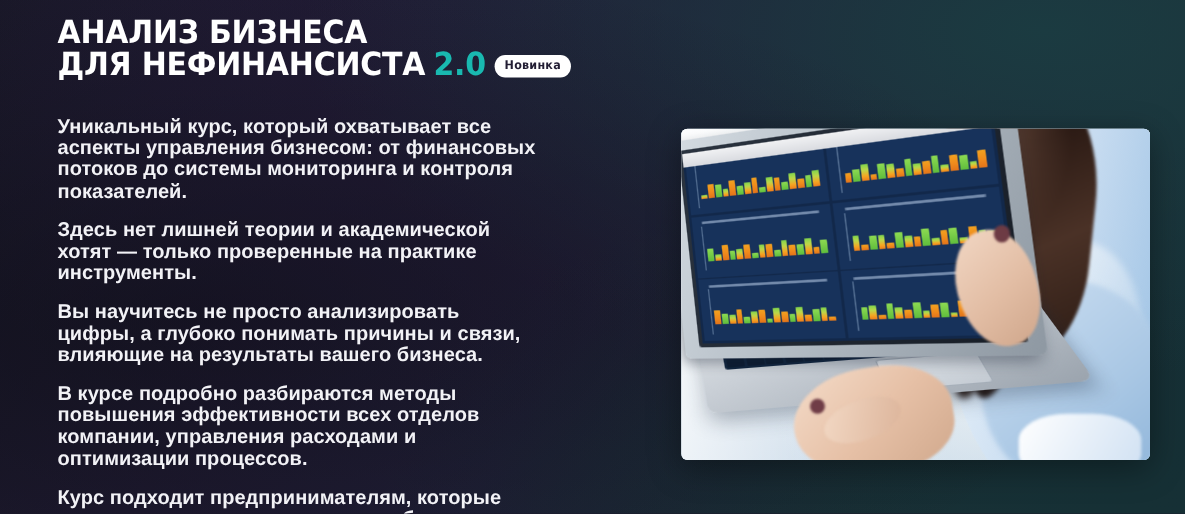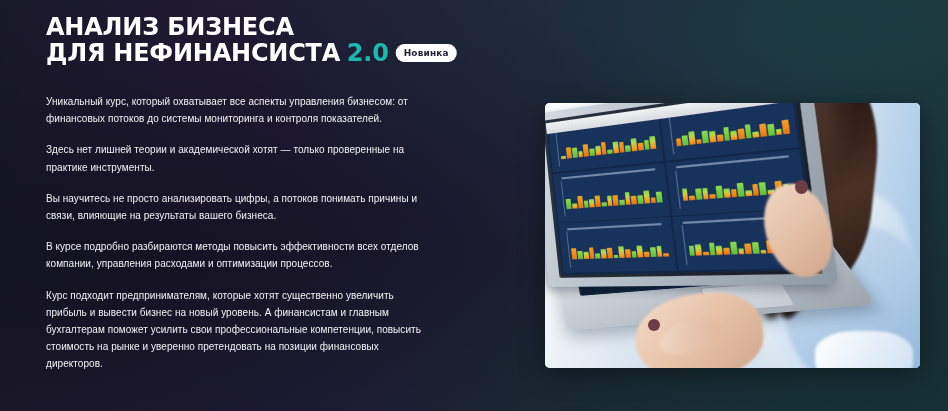--- a/index.html
+++ b/index.html
@@ -82,22 +82,22 @@
     white-space:nowrap;
     position:relative;
     top:1px;
   }
 
   
   #paragraphs { margin-top:15px; }
 
   .para {
     color:#f2f2f6;
-    font-size:10px;
-    font-weight:400;
+    font-size:16px;
+    font-weight:700;
     line-height:17.2px;
     letter-spacing:.05px;
     margin-bottom:14px;
     max-width:385px;
   }
   .para:last-child { margin-bottom:0; }
 
   
   #photo {
     position:absolute;
@@ -363,22 +363,22 @@
       <span class="title-line title-line-2">
         <span>ДЛЯ НЕФИНАНСИСТА</span>
         <span id="title-version">2.0</span>
         <span id="badge-new">Новинка</span>
       </span>
     </div>
 
     <div id="paragraphs">
       <p class="para">Уникальный курс, который охватывает все аспекты управления бизнесом: от финансовых потоков до системы мониторинга и контроля показателей.</p>
       <p class="para">Здесь нет лишней теории и академической хотят — только проверенные на практике инструменты.</p>
-      <p class="para">Вы научитесь не просто анализировать цифры, а потоков понимать причины и связи, влияющие на результаты вашего бизнеса.</p>
-      <p class="para">В курсе подробно разбираются методы повысить эффективности всех отделов компании, управления расходами и оптимизации процессов.</p>
+      <p class="para">Вы научитесь не просто анализировать цифры, а глубоко понимать причины и связи, влияющие на результаты вашего бизнеса.</p>
+      <p class="para">В курсе подробно разбираются методы повышения эффективности всех отделов компании, управления расходами и оптимизации процессов.</p>
       <p class="para">Курс подходит предпринимателям, которые хотят существенно увеличить прибыль и вывести бизнес на новый уровень. А финансистам и главным бухгалтерам поможет усилить свои профессиональные компетенции, повысить стоимость на рынке и уверенно претендовать на позиции финансовых директоров.</p>
     </div>
 
   </div>
 
   <div id="photo">
     <div id="photo-inner">
 
       <div class="ph-backdrop"></div>
 

